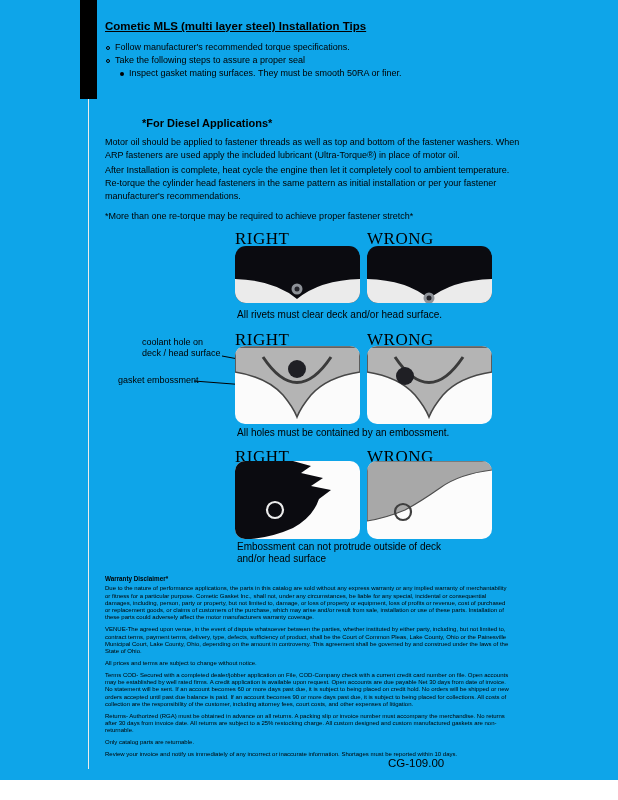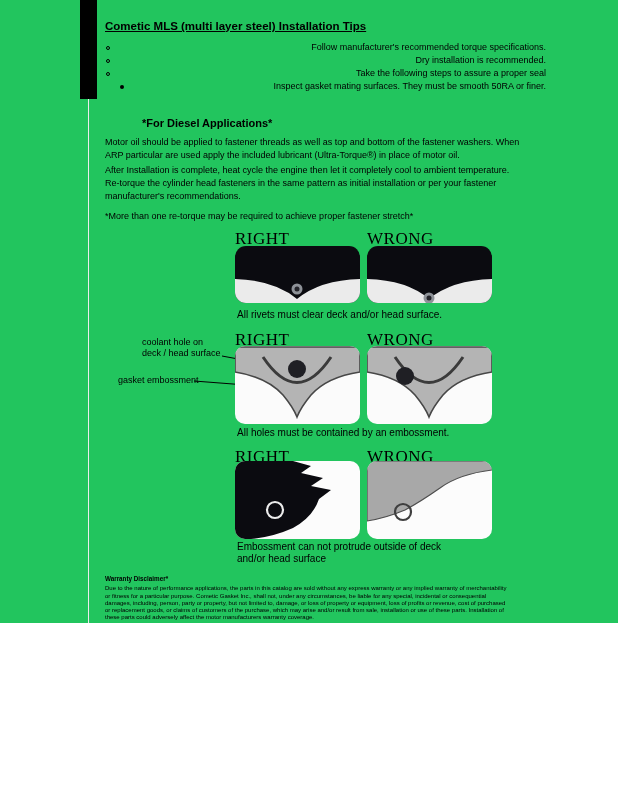--- a/index.html
+++ b/index.html
@@ -1,26 +1,26 @@
 <!DOCTYPE html>
 <html><head>
 <meta charset="utf-8">
 <style>
   * { margin:0; padding:0; box-sizing:border-box; }
   html,body { width:618px; height:800px; }
   body { background:#ffffff; font-family:"Liberation Sans", sans-serif; color:#000; position:relative; }
-  .page { position:absolute; left:0; top:0; width:618px; height:623px; background:#22c55e; overflow:hidden; }
+  .page { position:absolute; left:0; top:0; width:618px; height:780px; background:#0ea5e9; overflow:hidden; }
 
   .black-tab { position:absolute; left:80px; top:0; width:17px; height:99px; background:#000; }
   .fold-line { position:absolute; left:88px; top:99px; width:1px; height:670px; background:#ececec; }
 
   .title { position:absolute; left:105px; top:20px; font-size:11.5px; font-weight:bold; text-decoration:underline; white-space:nowrap; }
 
   .bullets { position:absolute; left:106px; top:41px; font-size:9px; line-height:13px; width:440px; }
-  .b-line { position:relative; padding-left:9px;text-align:right; }
+  .b-line { position:relative; padding-left:9px; }
   .b-line .m1 { position:absolute; left:0; top:4.5px; width:4px; height:4px; border:1px solid #000; border-radius:50%; }
   .b-line.sub { padding-left:23px; }
   .b-line .m2 { position:absolute; left:14px; top:5px; width:4px; height:4px; background:#000; border-radius:50%; }
 
   .diesel-heading { position:absolute; left:105px; top:117px; font-size:11px; font-weight:bold;margin-left:37px; }
   .para { position:absolute; left:105px; width:420px; font-size:9px; line-height:13px; }
   .p1 { top:136px; }
   .p2 { top:164px; }
   .note { position:absolute; left:105px; top:211px; font-size:9px; }
 
@@ -47,34 +47,30 @@
 
   <h1 class="title">Cometic MLS (multi layer steel) Installation Tips</h1>
 
   <div class="bullets">
     <div class="b-line">
       <span class="m1"></span>
       <span>Follow manufacturer's recommended torque specifications.</span>
     </div>
     <div class="b-line">
       <span class="m1"></span>
-      <span>Dry installation is recommended.</span>
-    </div>
-    <div class="b-line">
-      <span class="m1"></span>
       <span>Take the following steps to assure a proper seal</span>
     </div>
     <div class="b-line sub">
       <span class="m2"></span>
       <span>Inspect gasket mating surfaces.  They must be smooth 50RA or finer.</span>
     </div>
   </div>
 
   <div class="diesel-heading">*For Diesel Applications*</div>
-  <p class="para p1">Motor oil should be applied to fastener threads as well as top and bottom of the fastener washers. When ARP particular are used apply the included lubricant (Ultra-Torque®) in place of motor oil.</p>
+  <p class="para p1">Motor oil should be applied to fastener threads as well as top and bottom of the fastener washers. When ARP fasteners are used apply the included lubricant (Ultra-Torque®) in place of motor oil.</p>
   <p class="para p2">After Installation is complete, heat cycle the engine then let it completely cool to ambient temperature. Re-torque the cylinder head fasteners in the same pattern as initial installation or per your fastener manufacturer's recommendations.</p>
   <p class="note">*More than one re-torque may be required to achieve proper fastener stretch*</p>
 
   <div class="hdr col-l" style="top:229px">RIGHT</div>
   <div class="hdr col-r" style="top:229px">WRONG</div>
 
   <svg class="img" style="left:235px; top:246px" width="125" height="57" viewBox="0 0 125 57">
     <defs>
         <clipPath id="c1">
           <rect width="125" height="57" rx="11"></rect>

